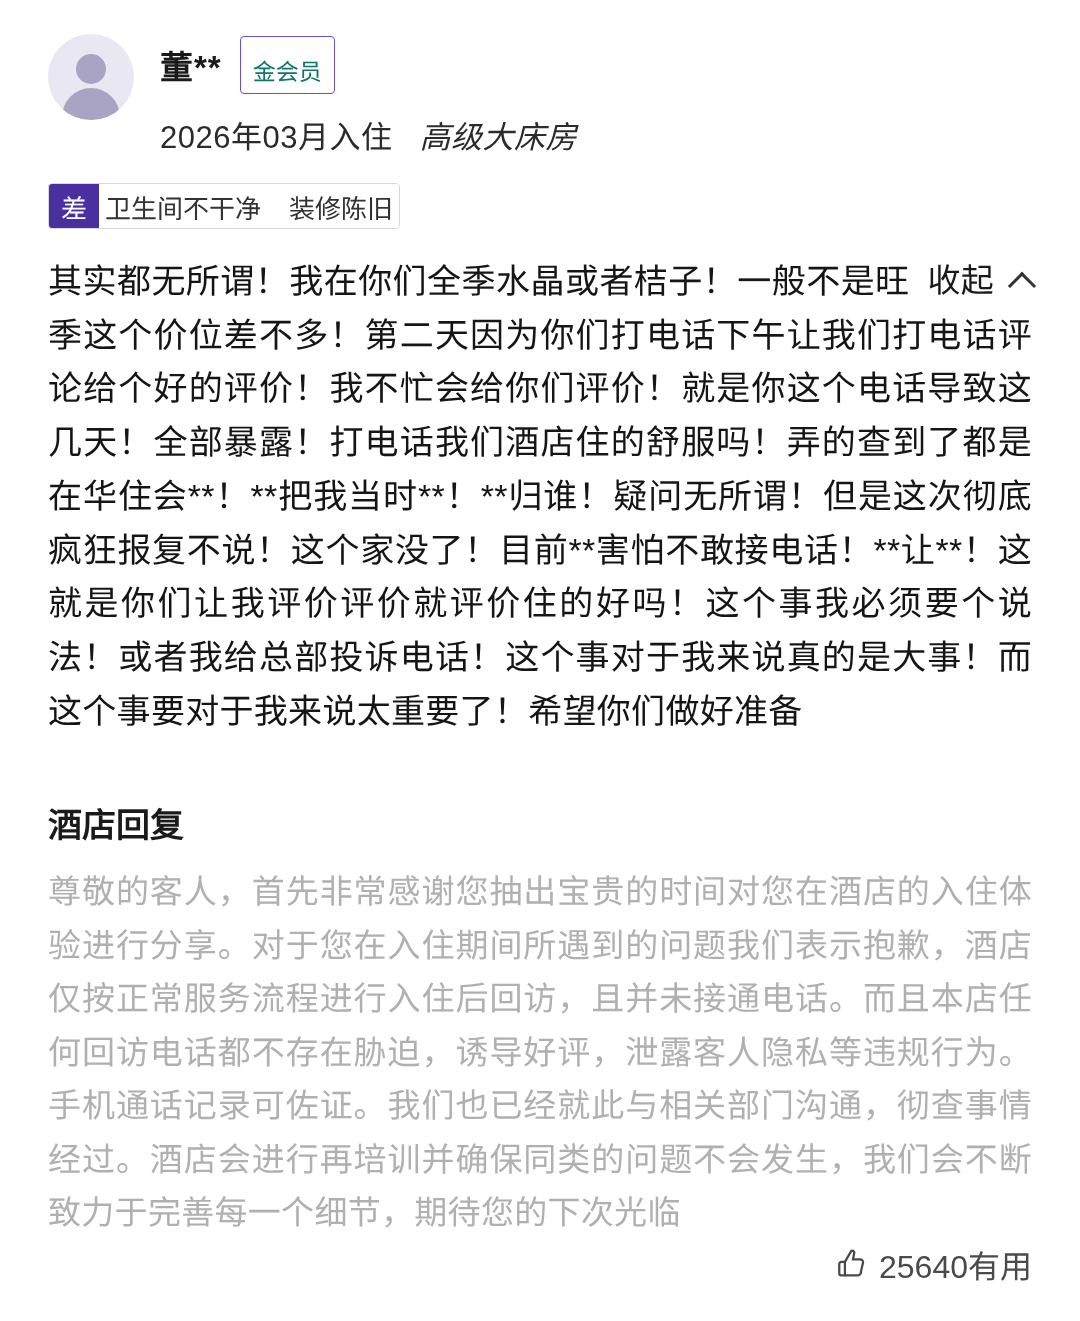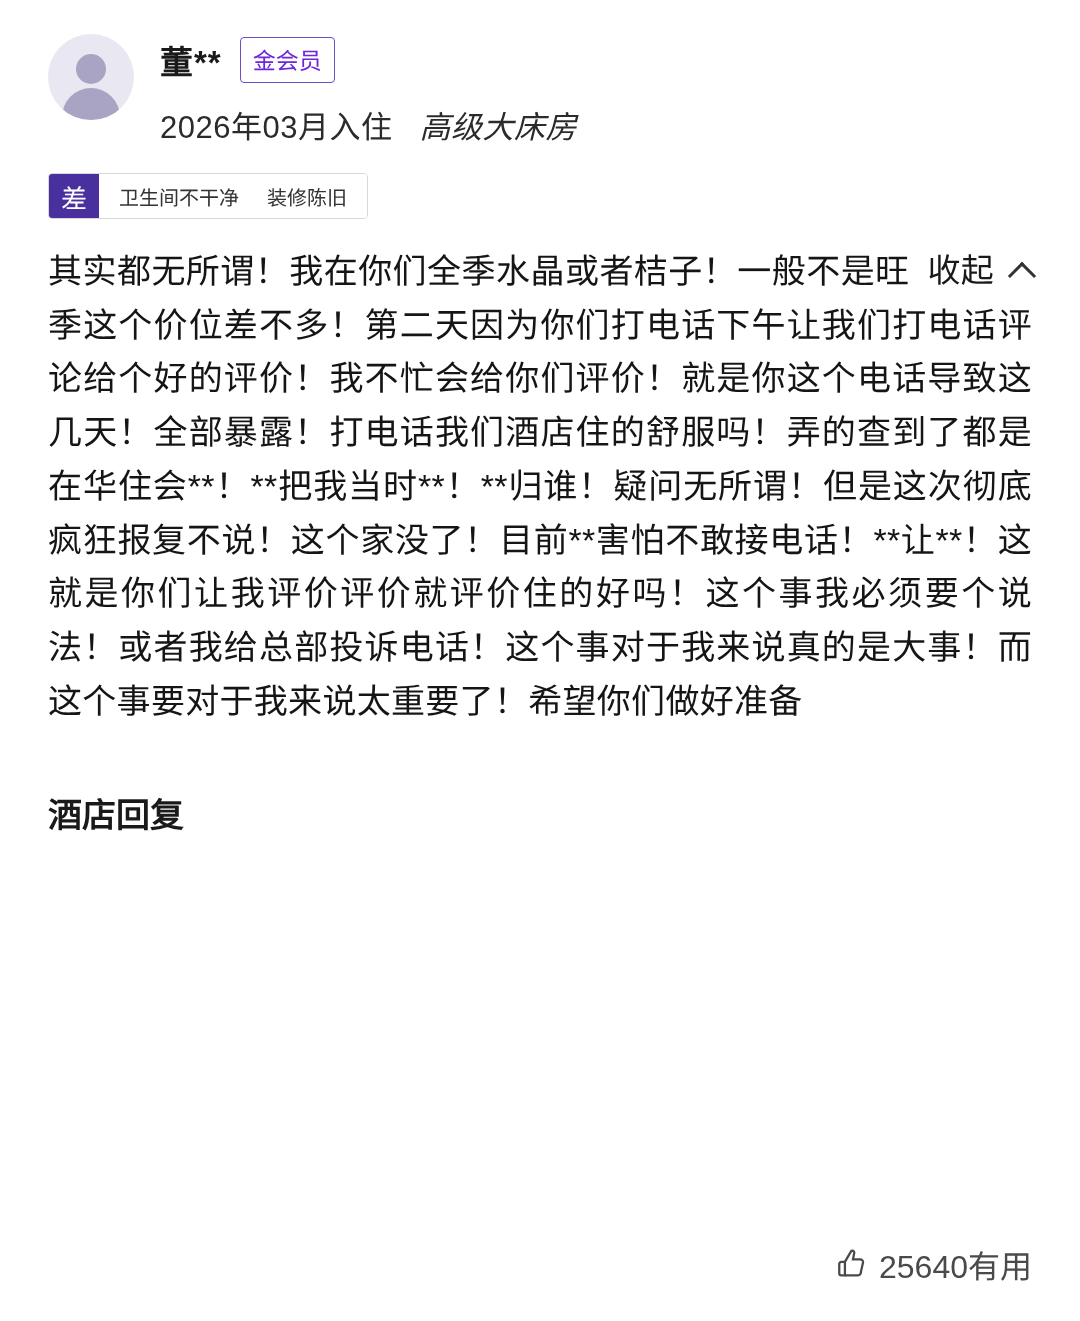--- a/index.html
+++ b/index.html
@@ -65,24 +65,24 @@
     gap: 18px;
   }
   .user-name {
     font-size: 33px;
     font-weight: bold;
     color: #1a1a1a;
     letter-spacing: 1px;
   }
   .member-badge {
     border: 1.5px solid #6d4dc9;
-    color: #6d28d9;
+    color: #0f766e;
     font-size: 23px;
     line-height: 1;
-    padding: 12px 12px 9px 12px;
+    padding: 24px 12px 9px 12px;
     border-radius: 4px;
     white-space: nowrap;
   }
   .stay-line {
     margin-top: 18px;
     font-size: 31px;
     color: #2b2b2b;
     letter-spacing: 0.5px;
   }
   .stay-line .room {
@@ -107,22 +107,22 @@
     display: flex;
     align-items: center;
     justify-content: center;
     padding: 0 12px;
     font-weight: normal;
   }
   .tag-items {
     display: flex;
     align-items: center;
     gap: 28px;
-    padding: 0 20px;
-    font-size: 20px;
+    padding: 0 6px;
+    font-size: 26px;
     color: #333333;
     background: #ffffff;
   }
   
   .review-body {
     margin-top: 26px;
     font-size: 34px;
     line-height: 1.58;
     color: #151515;
     letter-spacing: 0.3px;
@@ -211,20 +211,21 @@
 
   <div class="review-body">
     <span class="collapse-btn">
       <span>收起</span>
       <span class="chev"></span>
     </span>
     <span>其实都无所谓！我在你们全季水晶或者桔子！一般不是旺季这个价位差不多！第二天因为你们打电话下午让我们打电话评论给个好的评价！我不忙会给你们评价！就是你这个电话导致这几天！全部暴露！打电话我们酒店住的舒服吗！弄的查到了都是在华住会**！**把我当时**！**归谁！疑问无所谓！但是这次彻底疯狂报复不说！这个家没了！目前**害怕不敢接电话！**让**！这就是你们让我评价评价就评价住的好吗！这个事我必须要个说法！或者我给总部投诉电话！这个事对于我来说真的是大事！而这个事要对于我来说太重要了！希望你们做好准备</span>
   </div>
 
   <div class="reply-title">酒店回复</div>
+  <div class="reply-body">尊敬的客人，首先非常感谢您抽出宝贵的时间对您在酒店的入住体验进行分享。对于您在入住期间所遇到的问题我们表示抱歉，酒店仅按正常服务流程进行入住后回访，且并未接通电话。而且本店任何回访电话都不存在胁迫，诱导好评，泄露客人隐私等违规行为。手机通话记录可佐证。我们也已经就此与相关部门沟通，彻查事情经过。酒店会进行再培训并确保同类的问题不会发生，我们会不断致力于完善每一个细节，期待您的下次光临</div>
 
   <div class="useful-row">
     <span class="thumb-icon">
       <svg width="34" height="34" viewBox="0 0 24 24" fill="none" stroke="#4a4a4a" stroke-width="1.6">
         <path d="M7 10.5V20H4.5A1.5 1.5 0 0 1 3 18.5v-6.5A1.5 1.5 0 0 1 4.5 10.5H7z"></path>
         <path d="M7 10.5l4.2-7.2a1.3 1.3 0 0 1 2.4.8l-.9 4.6h5.1a2 2 0 0 1 1.95 2.45l-1.5 6.6A2 2 0 0 1 16.3 20H7"></path>
       </svg>
     </span>
     <span>25640有用</span>
   </div>

